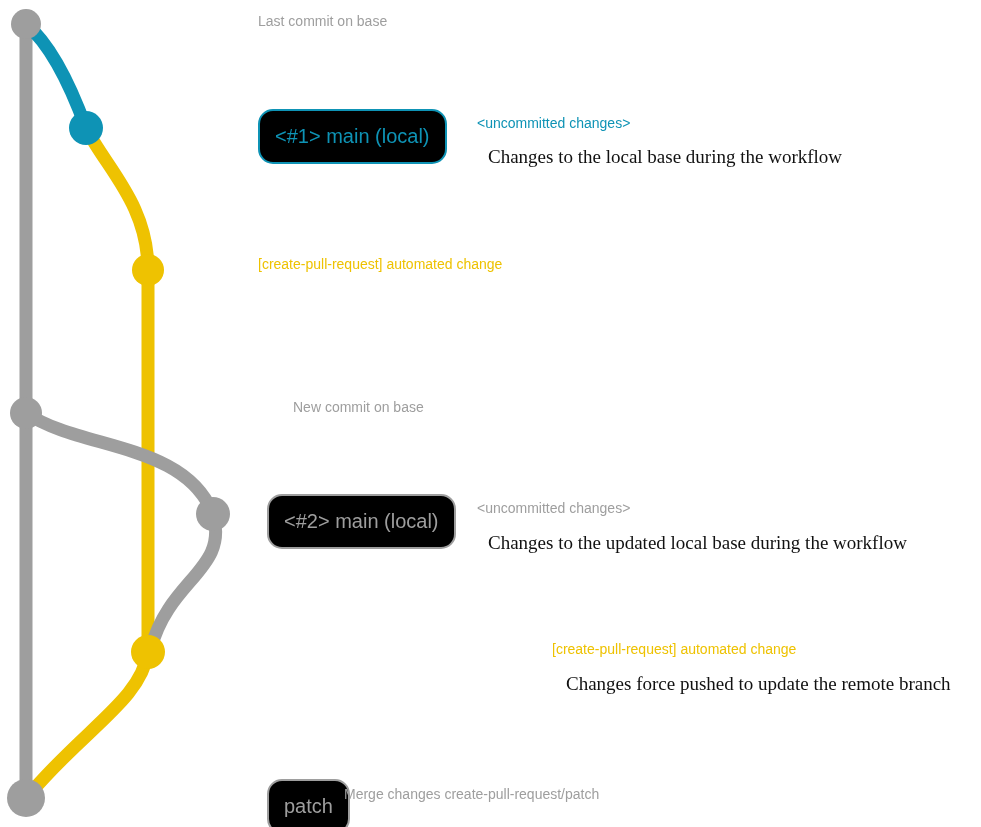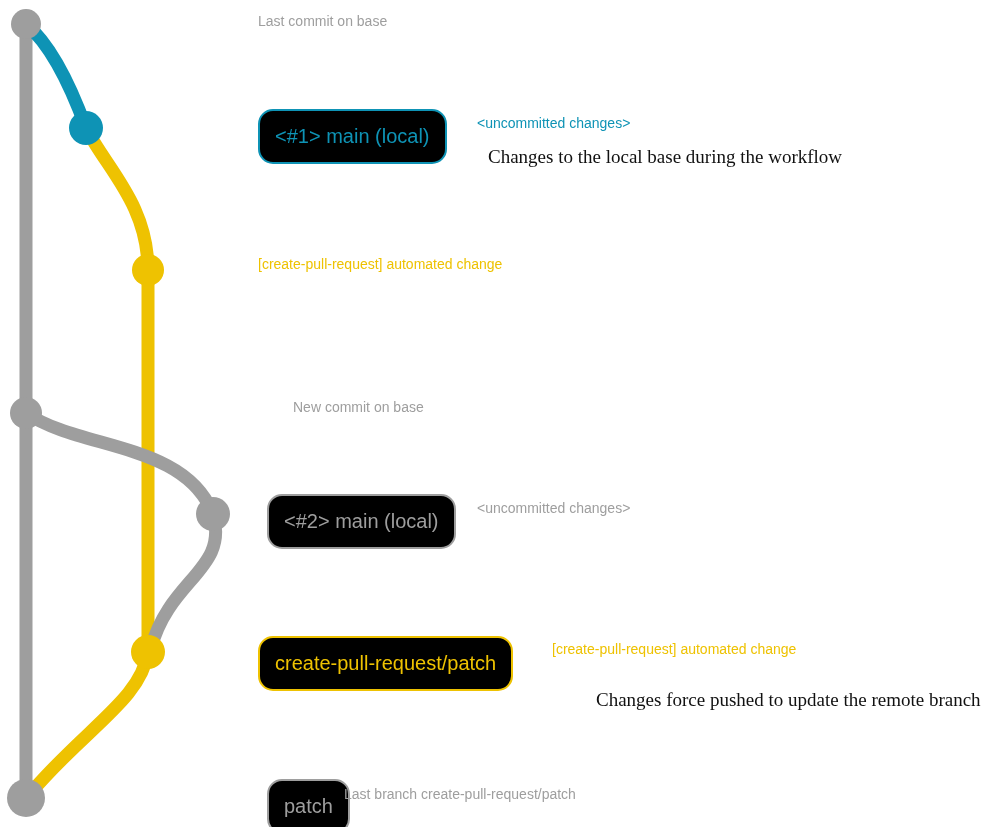--- a/index.html
+++ b/index.html
@@ -92,21 +92,21 @@
   <div class="badge badge-teal" style="left:258px; top:109px;">&lt;#1&gt; main (local)</div>
   <div class="lbl teal-text" style="left:477px; top:115px;">&lt;uncommitted changes&gt;</div>
   <div class="caption" style="left:488px; top:146px;">Changes to the local base during the workflow</div>
 
   <div class="lbl yellow-text" style="left:258px; top:256px;">[create-pull-request] automated change</div>
 
   <div class="lbl gray-text" style="left:260px; top:399px;margin-left:33px;">New commit on base</div>
 
   <div class="badge badge-gray" style="left:258px; top:494px;">&lt;#2&gt; main (local)</div>
   <div class="lbl gray-text" style="left:477px; top:500px;">&lt;uncommitted changes&gt;</div>
+  <div class="caption" style="left:488px; top:532px;">Changes to the updated local base during the workflow</div>
 
-  <div class="badge badge-yellow" style="left:258px; top:636px;">create-pull-request/patch</div>
   <div class="lbl yellow-text" style="left:552px; top:641px;">[create-pull-request] automated change</div>
-  <div class="caption" style="left:596px; top:673px;margin-top:16px;">Changes force pushed to update the remote branch</div>
+  <div class="caption" style="left:566px; top:673px;">Changes force pushed to update the remote branch</div>
 
   <div class="badge badge-gray" style="left:258px; top:779px;">patch</div>
-  <div class="lbl gray-text" style="left:344px; top:786px;">Last branch create-pull-request/patch</div>
+  <div class="lbl gray-text" style="left:344px; top:786px;">Merge changes create-pull-request/patch</div>
 
 </div>
 
 </body></html>

